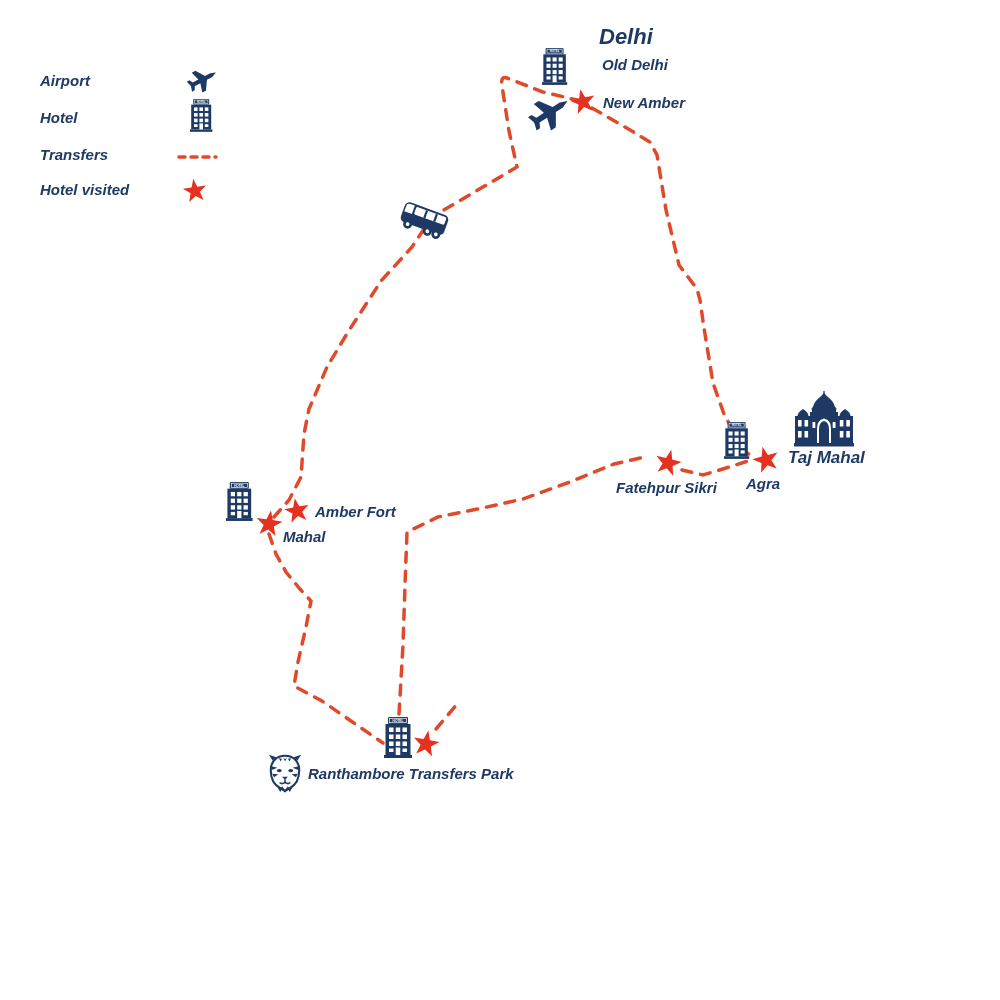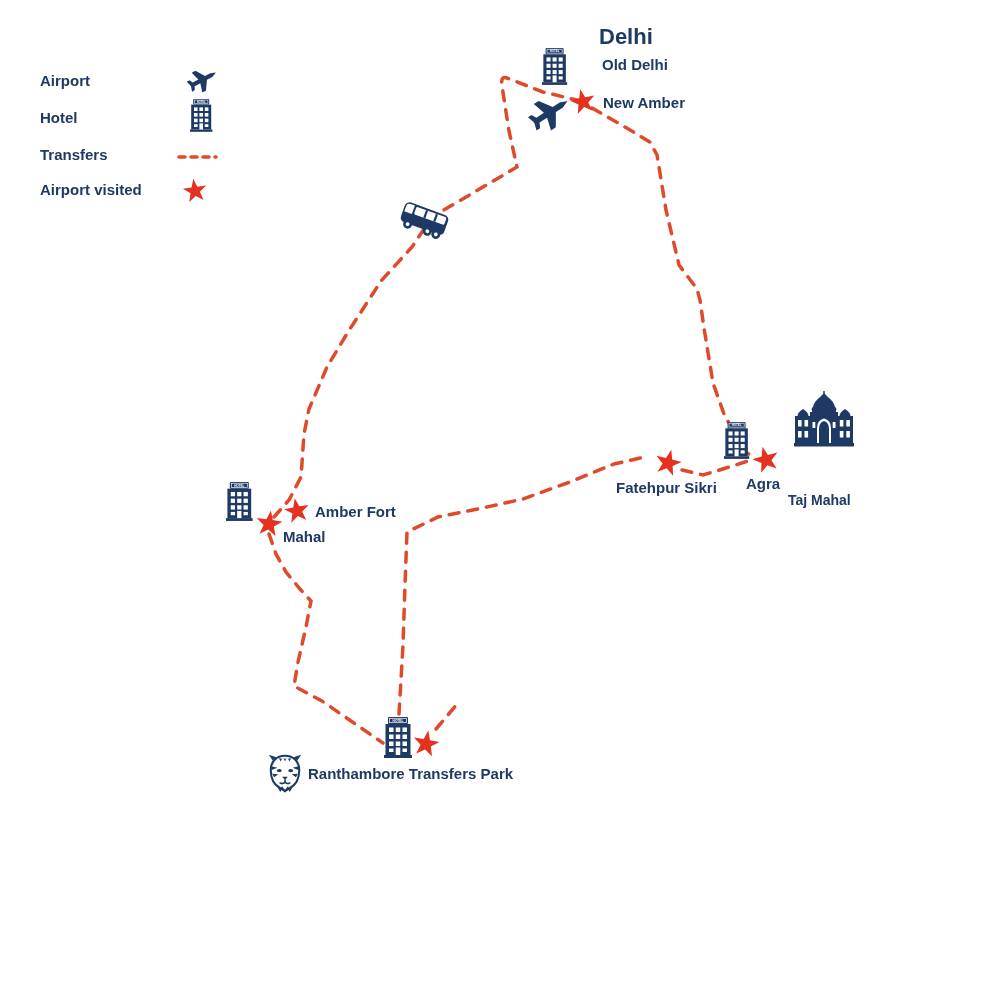--- a/index.html
+++ b/index.html
@@ -8,24 +8,24 @@
     background:var(--background,#ffffff);
     font-family:"Liberation Sans",sans-serif;
   }
   svg.map-layer{position:absolute;left:0;top:0;}
   .route{
     fill:none;stroke:var(--route-red,#df4a2b);stroke-width:3.5;
     stroke-dasharray:10 9;stroke-linecap:round;
   }
   .lbl{
     position:absolute;color:var(--navy,#1e3a64);font-weight:bold;
-    font-size:15px;line-height:1.1;white-space:nowrap;
+    font-size:15px;line-height:1.1;white-space:nowrap;font-style:italic;
   }
   .lbl.city-title{font-size:22px;}
-  .lbl.taj{font-size:14px;margin-top:44px;}
+  .lbl.taj{font-size:17px;}
   .legend-label{}
   .india{
     position:absolute;left:552px;top:650px;line-height:92px;
     font-size:98px;font-weight:bold;letter-spacing:4px;
     color:var(--india-blue,#92aedd);
   }
   .hotel-sign-txt{
     font-family:"Liberation Sans",sans-serif;font-weight:bold;
     font-size:3.2px;fill:#fff;
   }
@@ -201,21 +201,21 @@
         <use href="#sym-star"></use>
       </g>
     <g transform="translate(794,391)">
         <use href="#sym-taj"></use>
       </g>
   </svg>
 
   <div class="lbl legend-label" style="left:40px;top:73px;width:127px">Airport</div>
   <div class="lbl legend-label" style="left:40px;top:110px;width:130px">Hotel</div>
   <div class="lbl legend-label" style="left:40px;top:147px;width:132px">Transfers</div>
-  <div class="lbl legend-label" style="left:40px;top:182px;width:133px">Airport visited</div>
+  <div class="lbl legend-label" style="left:40px;top:182px;width:133px">Hotel visited</div>
 
   <div class="lbl city-title" style="left:599px;top:25px">Delhi</div>
   <div class="lbl" style="left:602px;top:57px">Old Delhi</div>
   <div class="lbl" style="left:603px;top:95px">New Amber</div>
   <div class="lbl taj" style="left:788px;top:449px">Taj Mahal</div>
   <div class="lbl" style="left:746px;top:476px">Agra</div>
   <div class="lbl" style="left:616px;top:480px">Fatehpur Sikri</div>
   <div class="lbl" style="left:315px;top:504px">Amber Fort</div>
   <div class="lbl" style="left:283px;top:529px">Mahal</div>
   <div class="lbl" style="left:308px;top:766px">Ranthambore Transfers Park</div>

